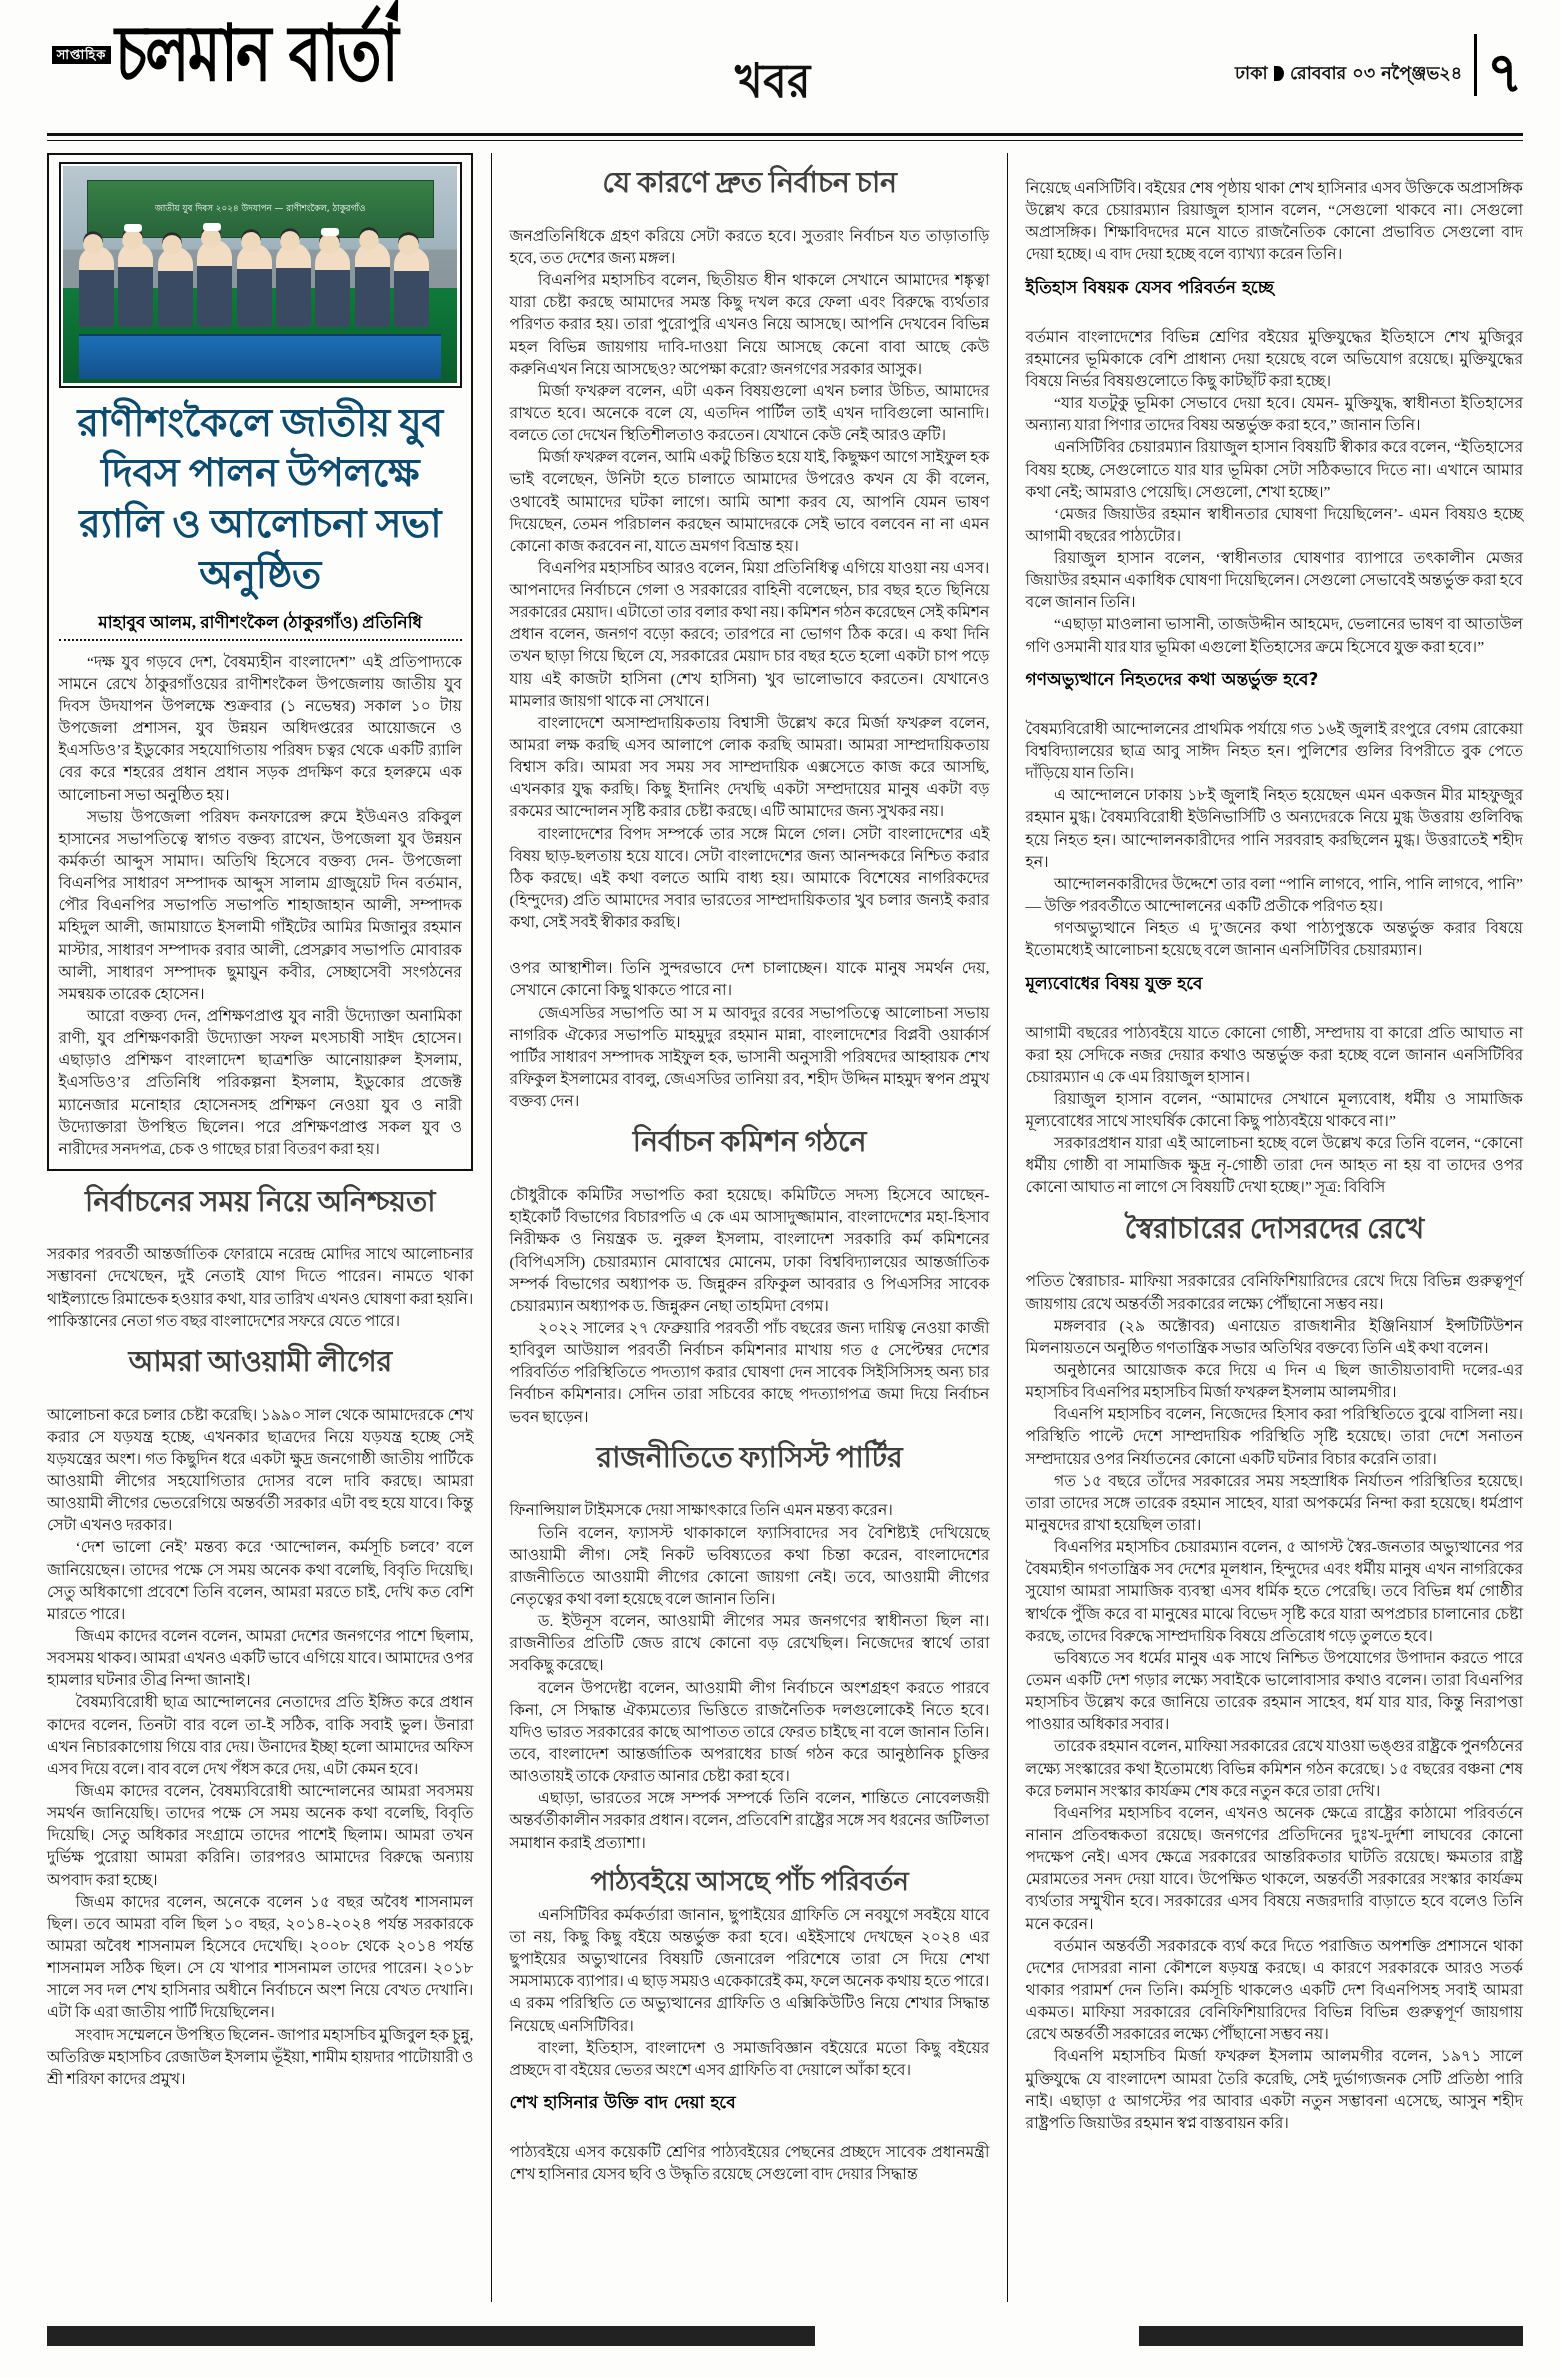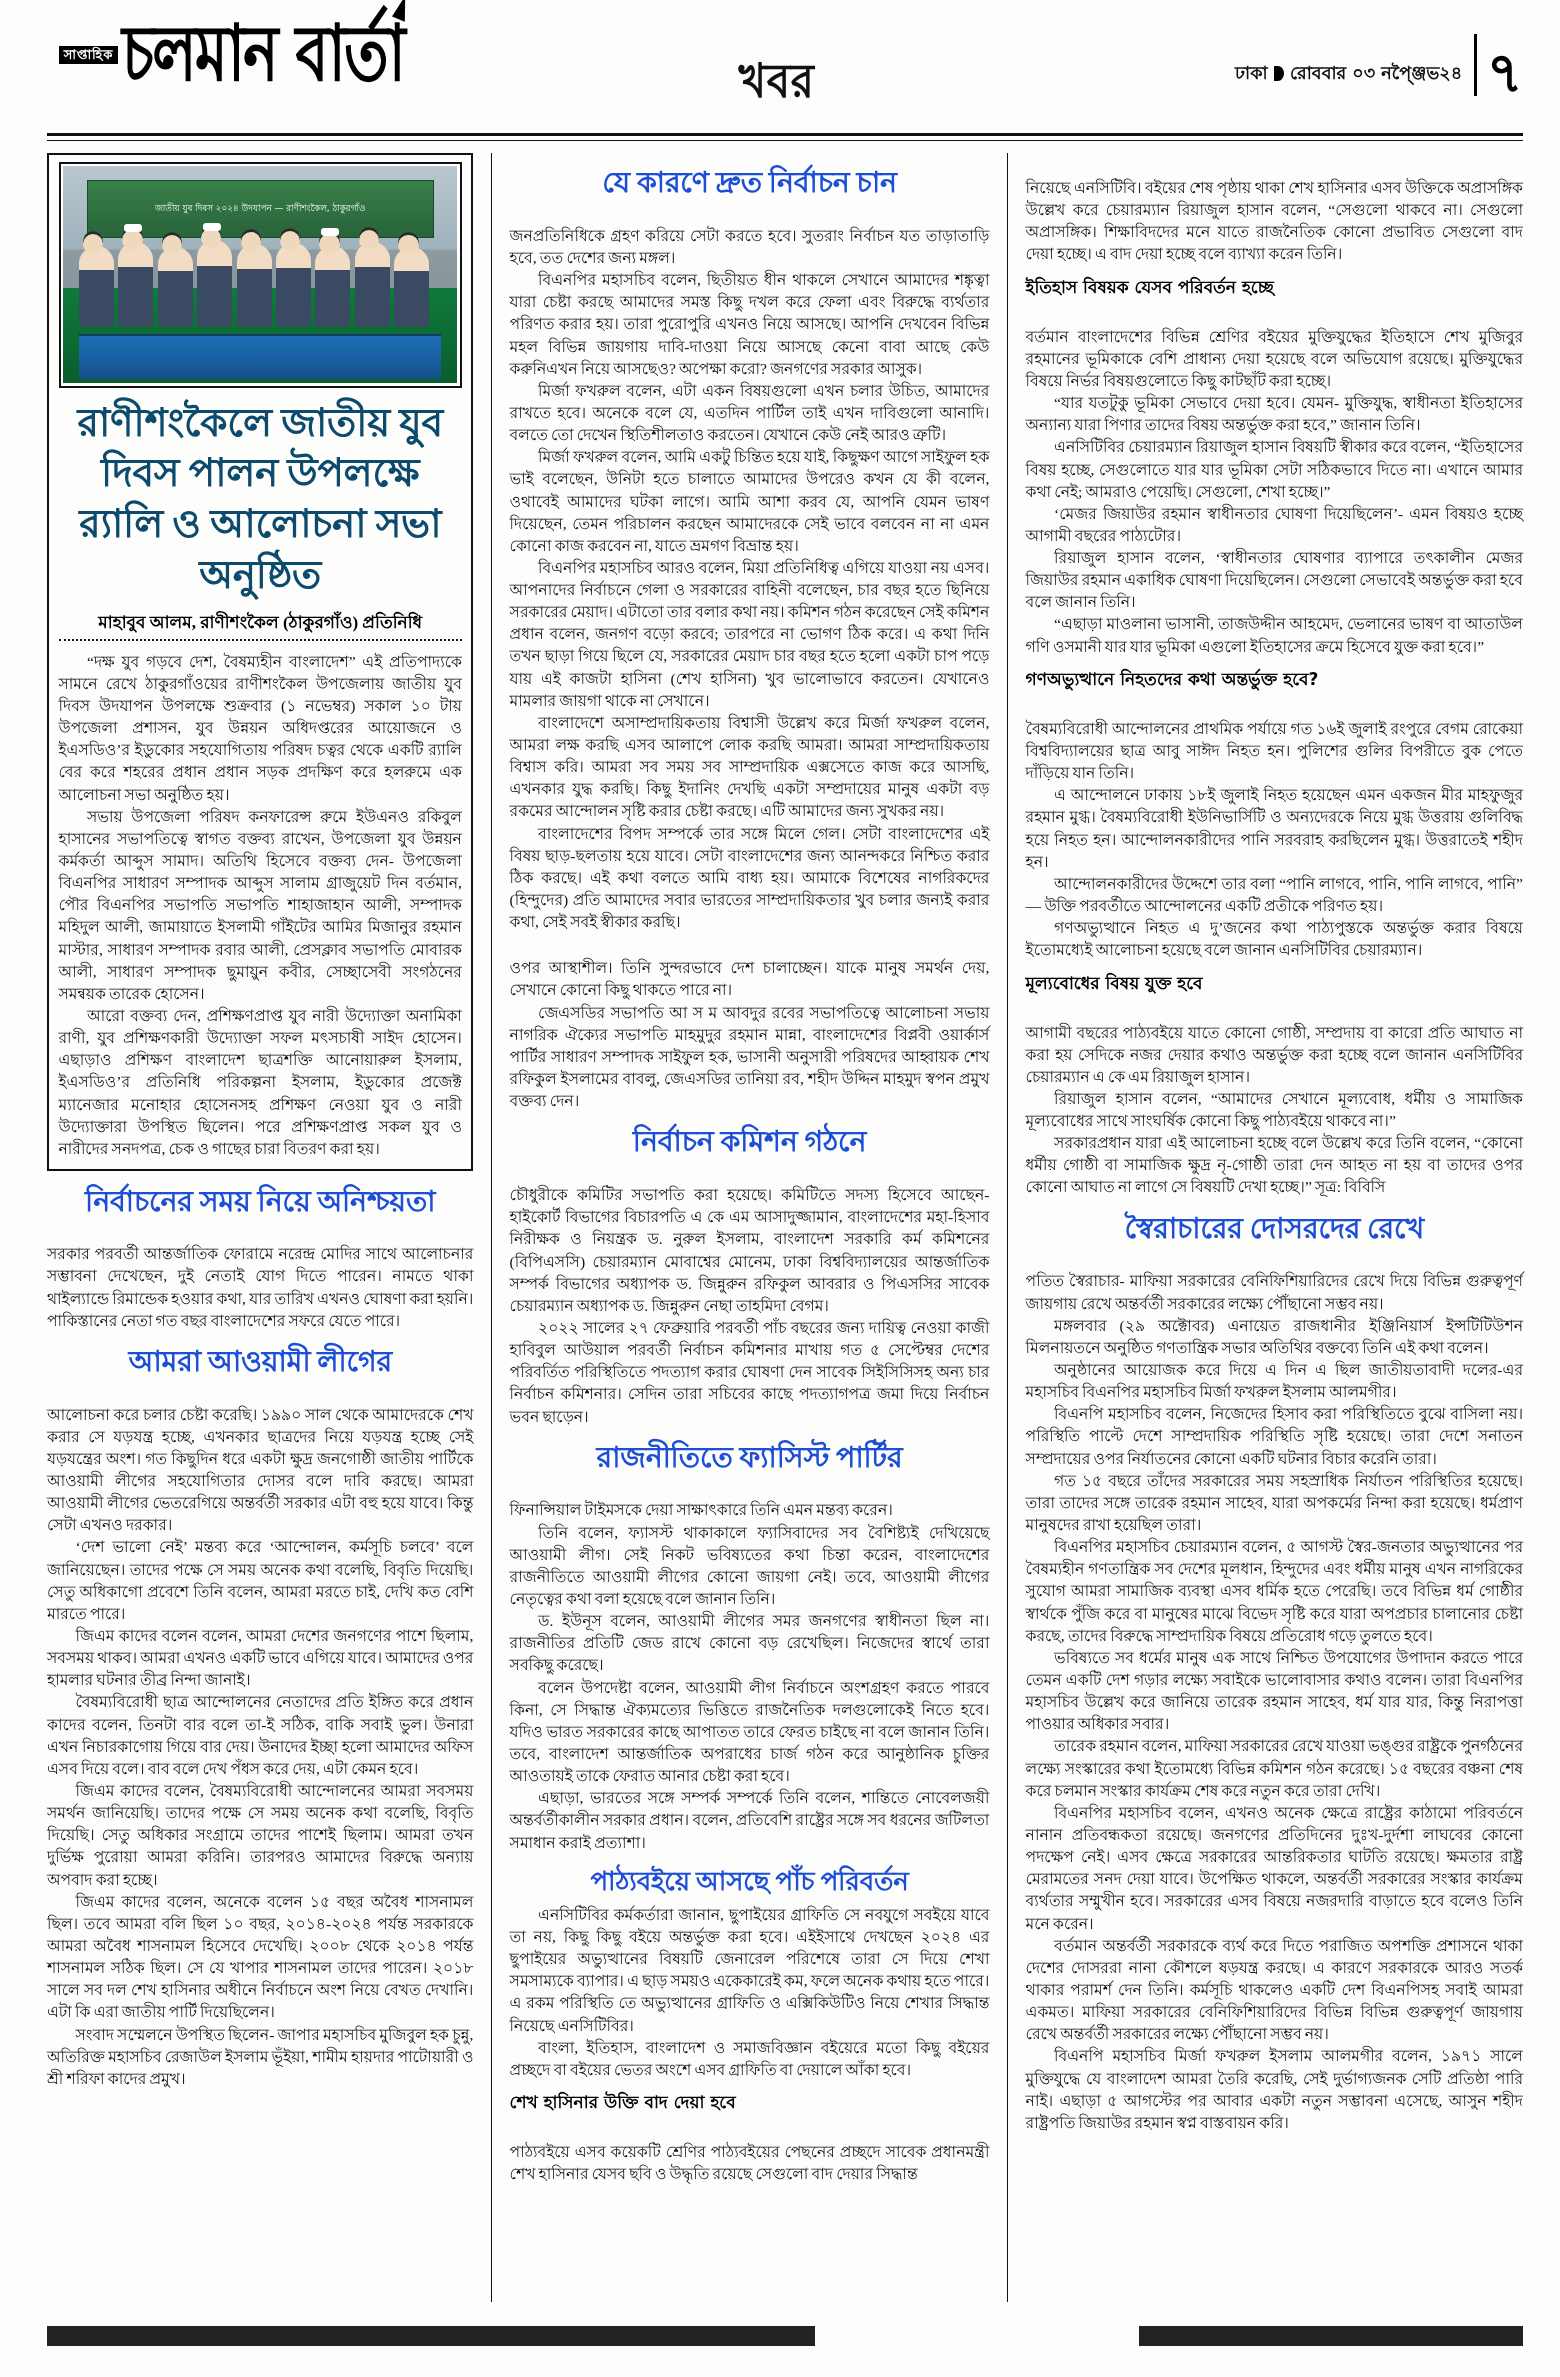--- a/index.html
+++ b/index.html
@@ -4,21 +4,21 @@
 <title>চলমান বার্তা — খবর — পৃষ্ঠা ৭</title>
 <style>
   html,body{margin:0;padding:0;background:#6b6b6b;}
   body{font-family:"Liberation Serif","DejaVu Serif",serif;}
   .page{
     width:1561px;height:2377px;background:#fdfdfb;position:relative;
     box-sizing:border-box;margin:0 auto;overflow:hidden;
   }
   
   .masthead{
-    position:absolute;left:12px;right:0;top:0;height:129px;
+    position:absolute;left:5px;right:0;top:0;height:129px;
     display:flex;align-items:center;
   }
   .mast-left{width:516px;padding-left:47px;box-sizing:border-box;
     display:flex;align-items:flex-end;}
   .weekly-tag{
     background:#000;color:#fff;font-size:13px;letter-spacing:0.7px;
     padding:2px 4.7px 2.7px;margin:0 4.1px 30px 0;font-weight:bold;
     font-family:"DejaVu Sans","Liberation Sans",sans-serif;line-height:1;
   }
   .mast-logo{
@@ -89,21 +89,21 @@
     margin:9.5px 0 8.1px;letter-spacing:-0.3px;color:#0c4a6e;
     font-family:Liberation Serif, serif;
   }
   .byline{
     font-size:17px;text-align:center;font-weight:bold;color:#000;
     padding-bottom:2.7px;border-bottom:2px dotted #111;margin:0 0 9.5px;
     font-family:"Liberation Serif","DejaVu Serif",serif;
   }
   h2.sec{
     font-size:28.5px;line-height:1.25;font-weight:bold;text-align:center;
-    margin:12.2px 0 5.4px;color:#1d4ed8;letter-spacing:-0.2px;
+    margin:12.2px 0 5.4px;color:#404040;letter-spacing:-0.2px;
     font-family:"Liberation Serif","DejaVu Serif",serif;
   }
   h2.sec.small{font-size:26px;}
   h3.sub{
     font-size:17px;font-weight:bold;margin:8.1px 0 2.7px;color:#000;
     font-family:"DejaVu Sans","Liberation Sans",sans-serif;
   }
   p.body{
     font-size:15.6px;line-height:1.42;text-align:justify;margin:0 0 0;
     text-indent:28.5px;color:#111;hyphens:auto;word-spacing:-0.7px;

